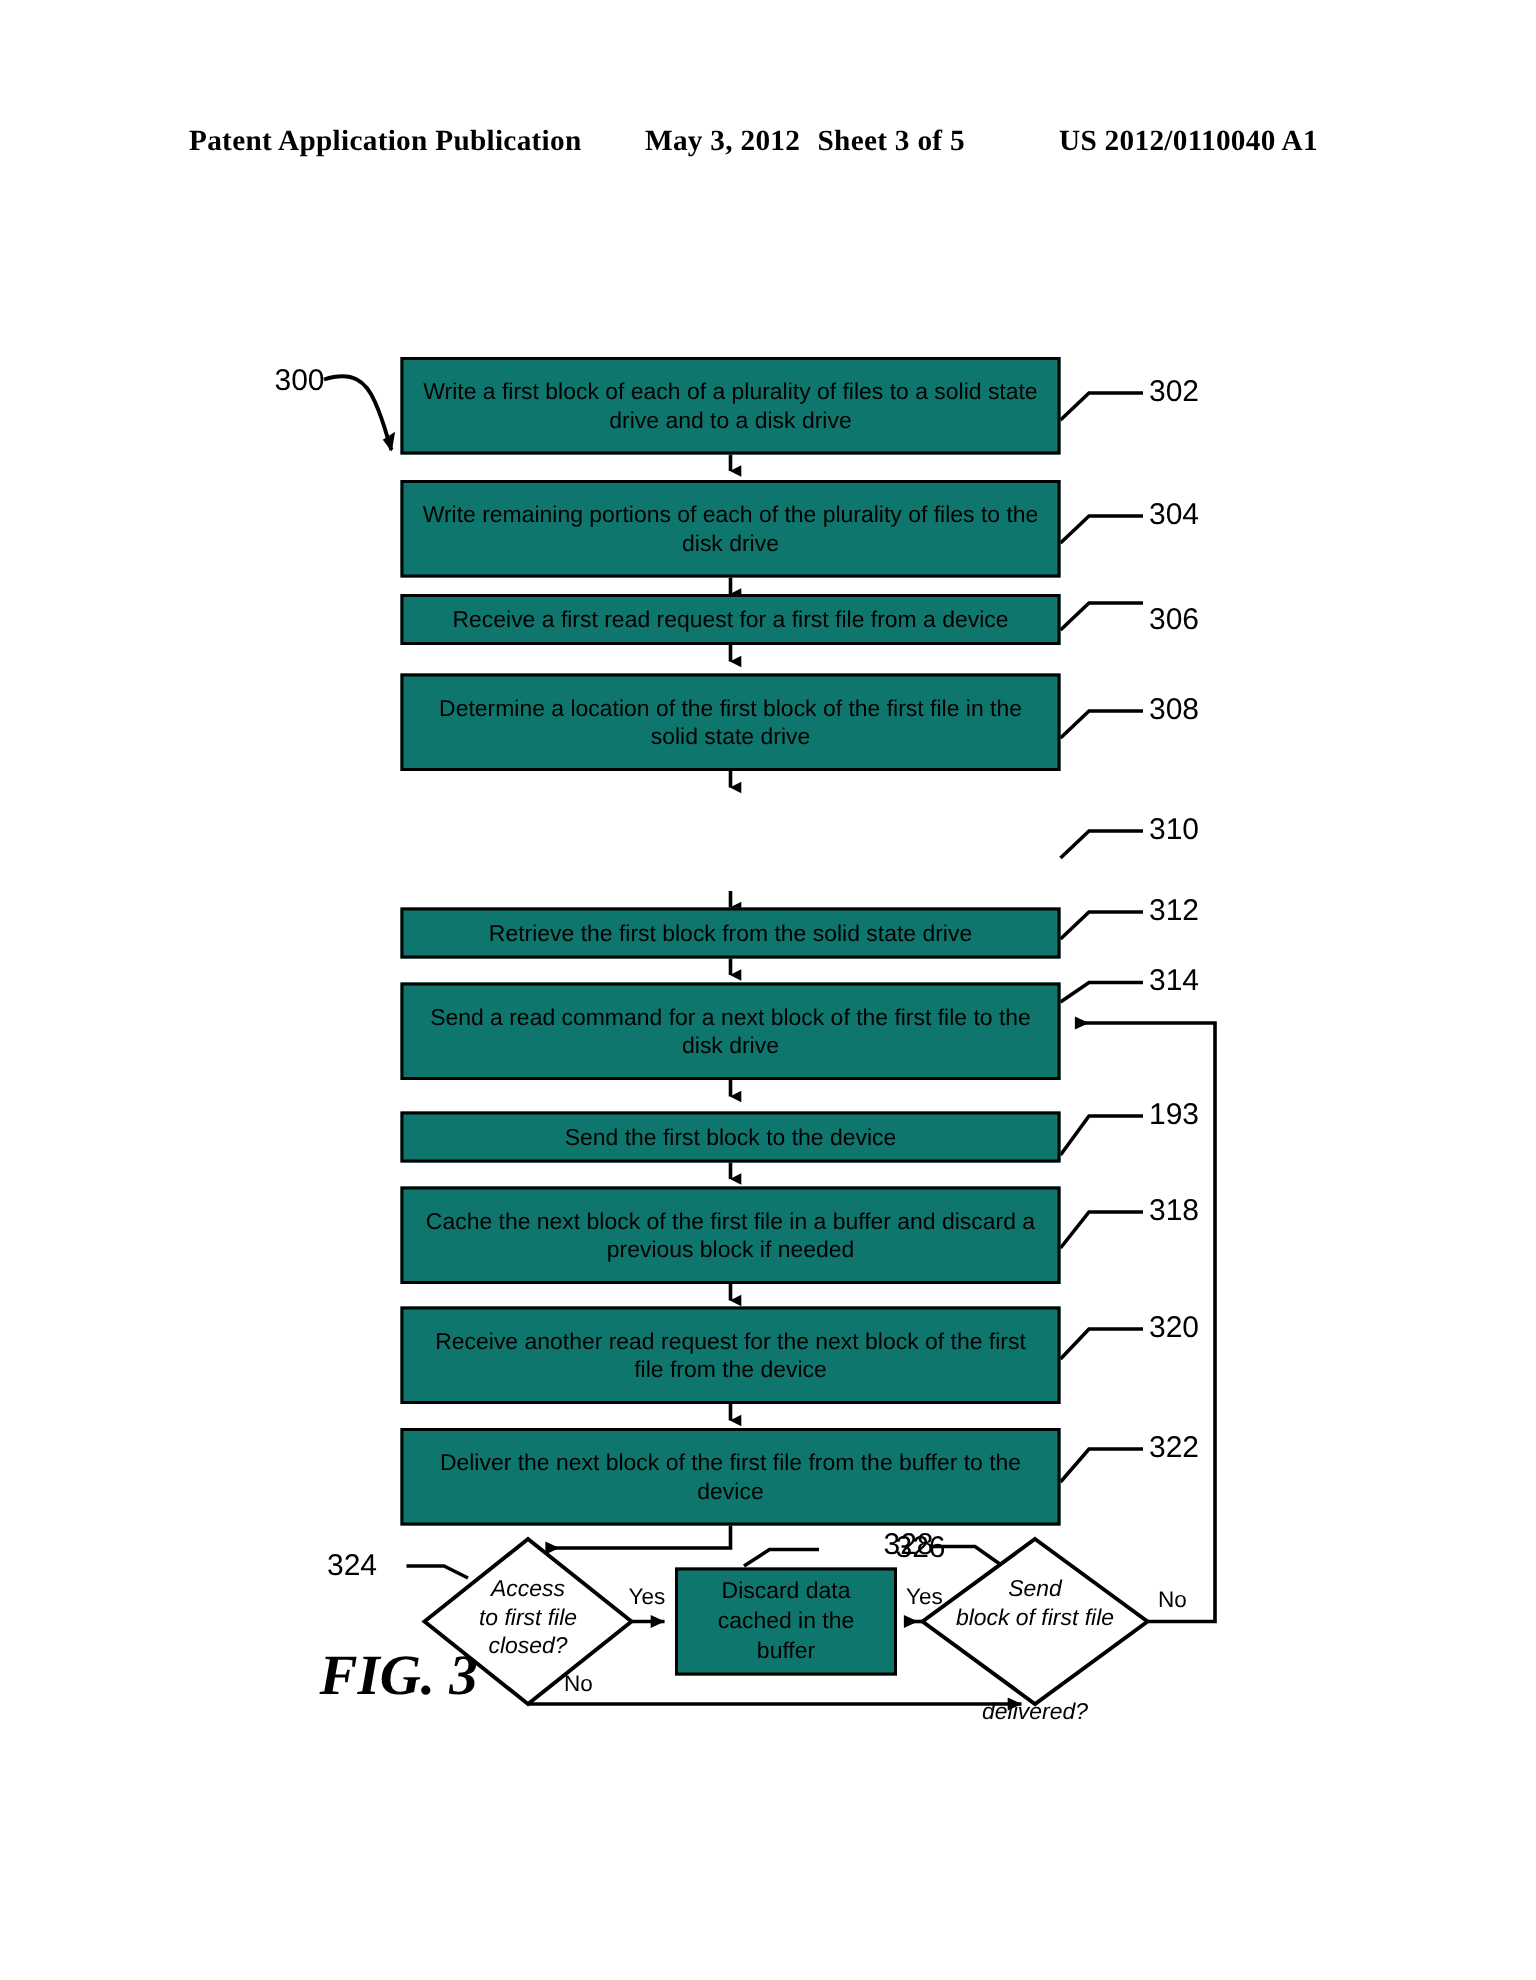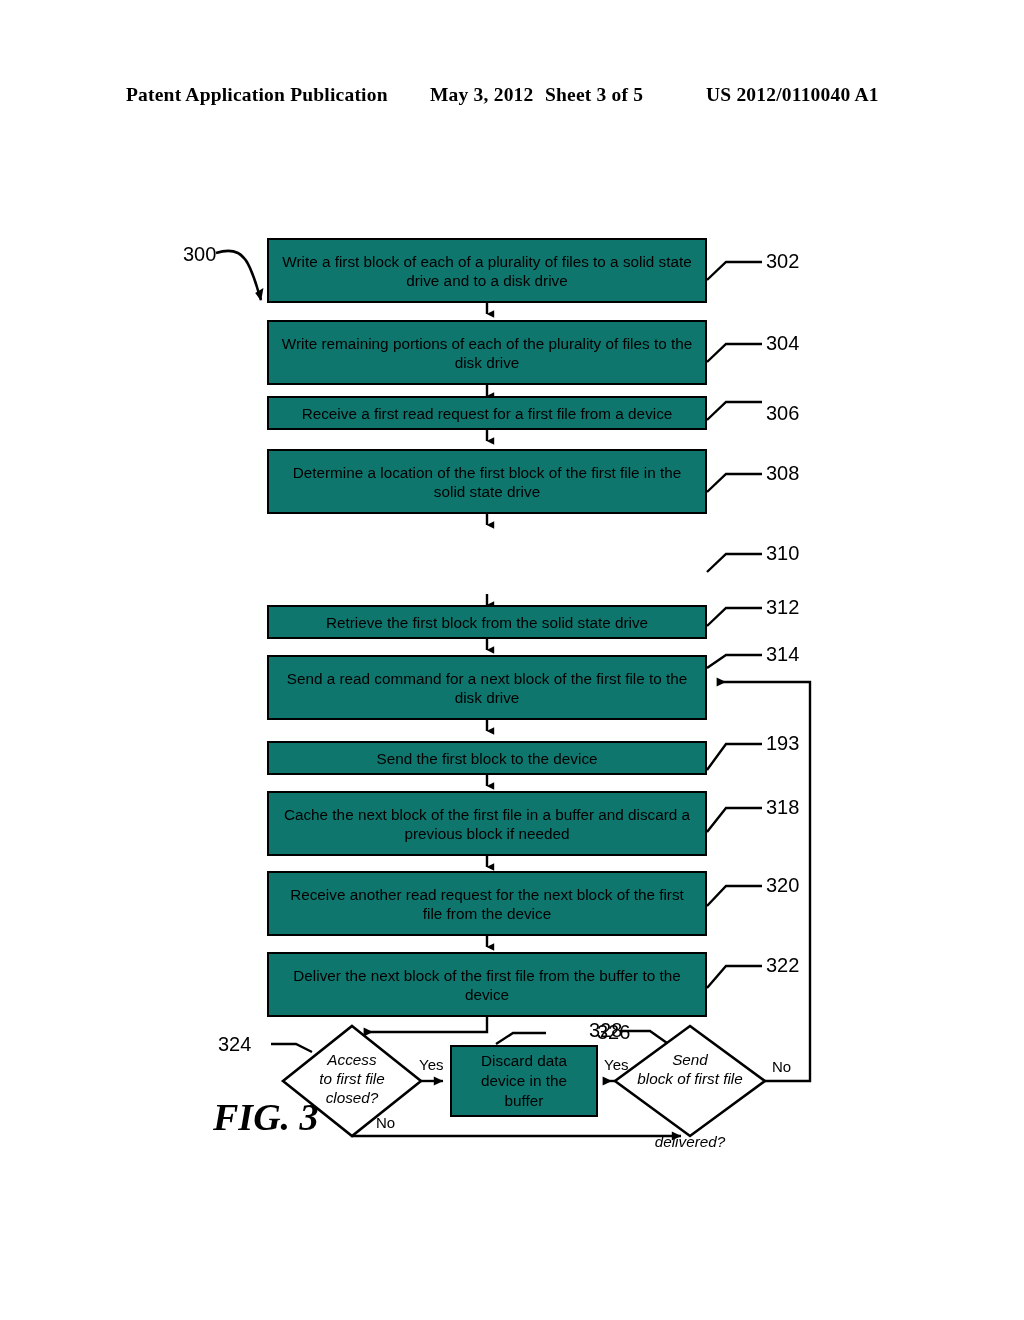--- a/index.html
+++ b/index.html
@@ -253,21 +253,21 @@
     <span class="box-text">Receive another read request for the next block of the first file from the device</span>
   </div>
 
   <div class="proc-box" style="left:267px; top:952px; width:440px; height:65px;">
     <span class="box-text">Deliver the next block of the first file from the buffer to the device</span>
   </div>
 
   <div class="proc-box" style="left:450px; top:1045px; width:148px; height:72px; line-height:20px;">
     <span class="box-text">
       <span>Discard data</span><br>
-      <span>device in the</span><br>
+      <span>cached in the</span><br>
       <span>buffer</span>
     </span>
   </div>
 
   <div class="decision" style="left:283px; top:1026px; width:138px; height:110px;">
     <div class="dtext" style="top:24px;">Access</div>
     <div class="dtext" style="top:43px;">to first file</div>
     <div class="dtext" style="top:62px;">closed?</div>
   </div>
 

